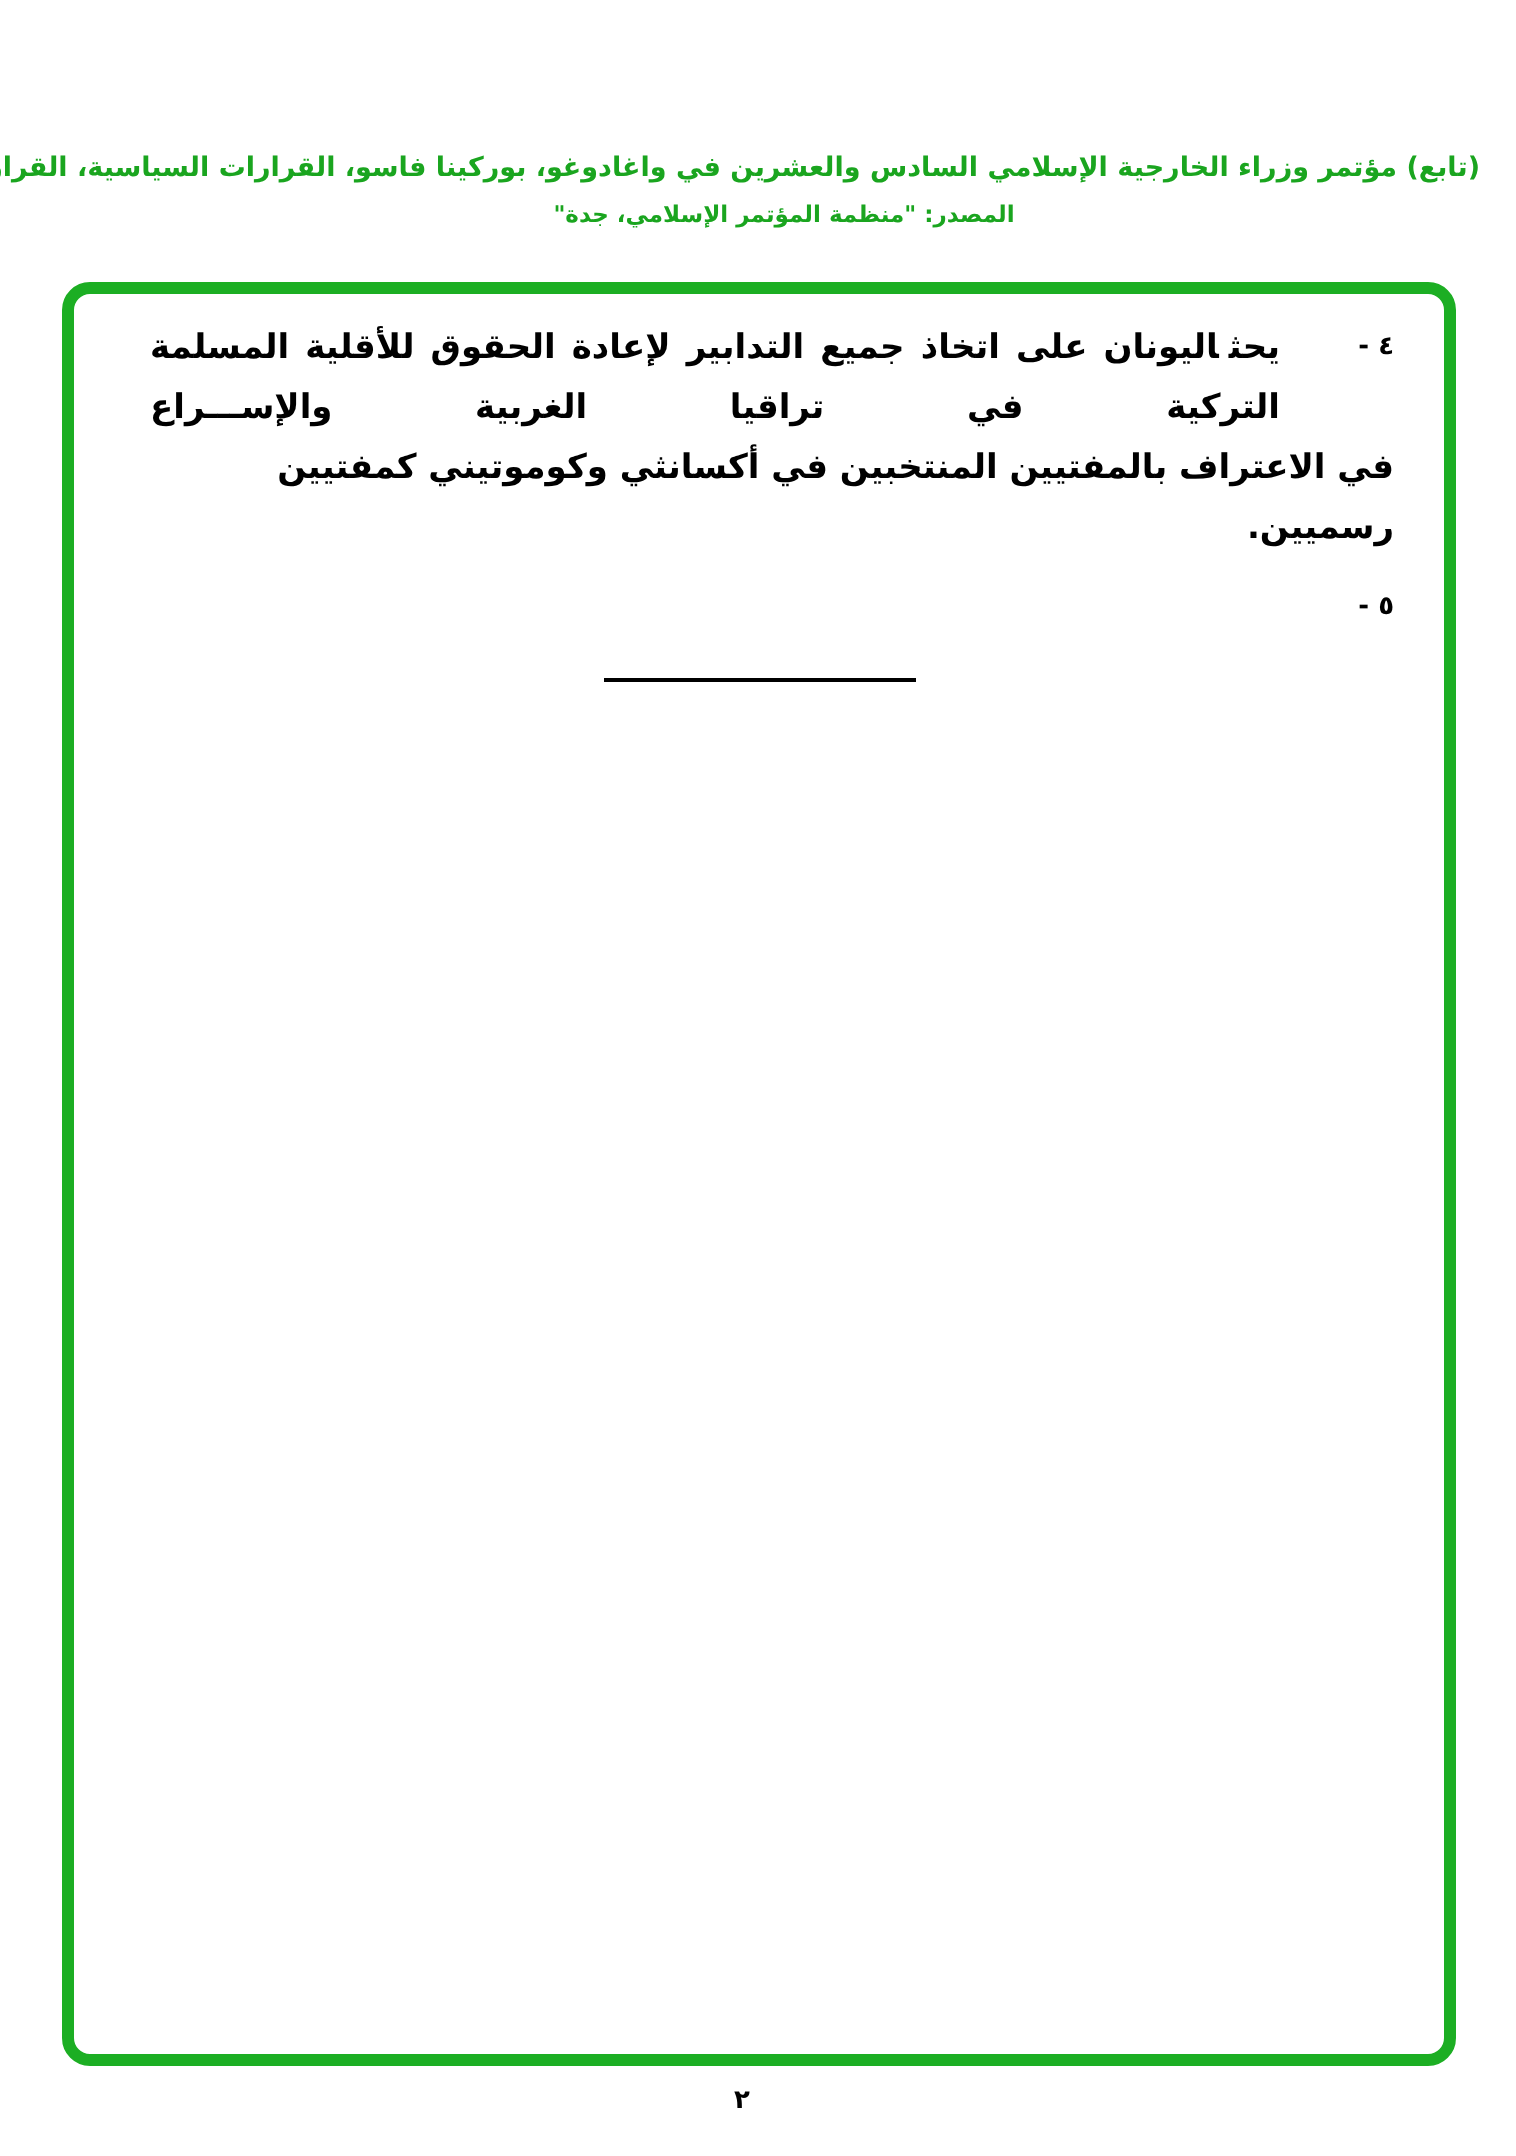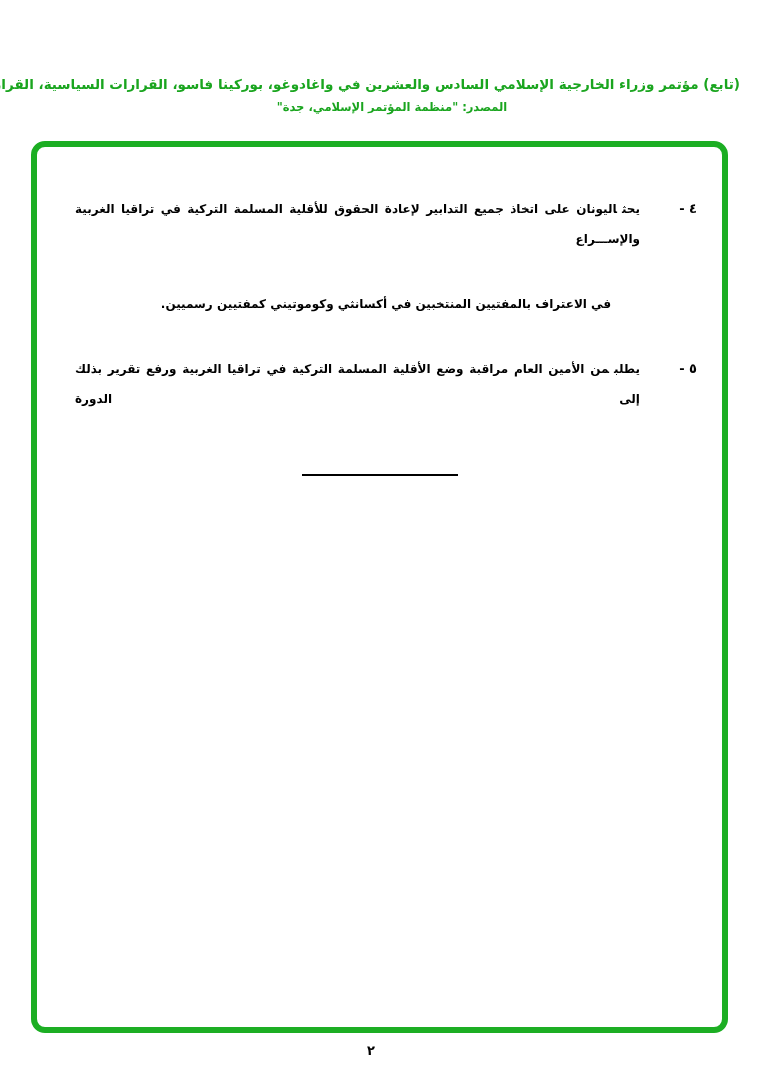--- a/index.html
+++ b/index.html
@@ -60,32 +60,30 @@
     position:absolute;
     right:0;top:0;
     width:46px;
     font-size:13px;
     font-weight:bold;
     line-height:30px;
     text-align:right;
     white-space:nowrap;
   }
   .line{
-    font-size:12px;
+    font-size:17px;
     font-weight:bold;
     line-height:30px;
-    margin-top:35px;
   }
   .line1{
     padding-right:57px;
     text-align:justify;
     text-align-last:justify;
   }
   .line2{
-    text-align:center;
   }
   .lead{font-weight:900;margin-left:5px;}
 
   .divider{
     width:156px;height:2px;
     background:var(--text-black);
     margin:60px auto 0;
   }
 
   
@@ -117,21 +115,20 @@
         <span class="marker">٤ -</span>
         <div class="lines">
           <div class="line line1"><span class="lead">يحث</span><span>اليونان على اتخاذ جميع التدابير لإعادة الحقوق للأقلية المسلمة التركية في تراقيا الغربية والإســـراع</span></div>
           <div class="line line2">في الاعتراف بالمفتيين المنتخبين في أكسانثي وكوموتيني كمفتيين رسميين.</div>
         </div>
       </div>
 
       <div class="item">
         <span class="marker">٥ -</span>
         <div class="lines">
-          <div class="line line1"><span class="lead">يطلب</span><span>من الأمين العام مراقبة وضع الأقلية المسلمة التركية في تراقيا الغربية ورفع تقرير بذلك إلى الدورة</span></div>
         </div>
       </div>
 
     </div>
 
     <div class="divider"></div>
   </div>
 
   <div class="page-number">٢</div>
 

